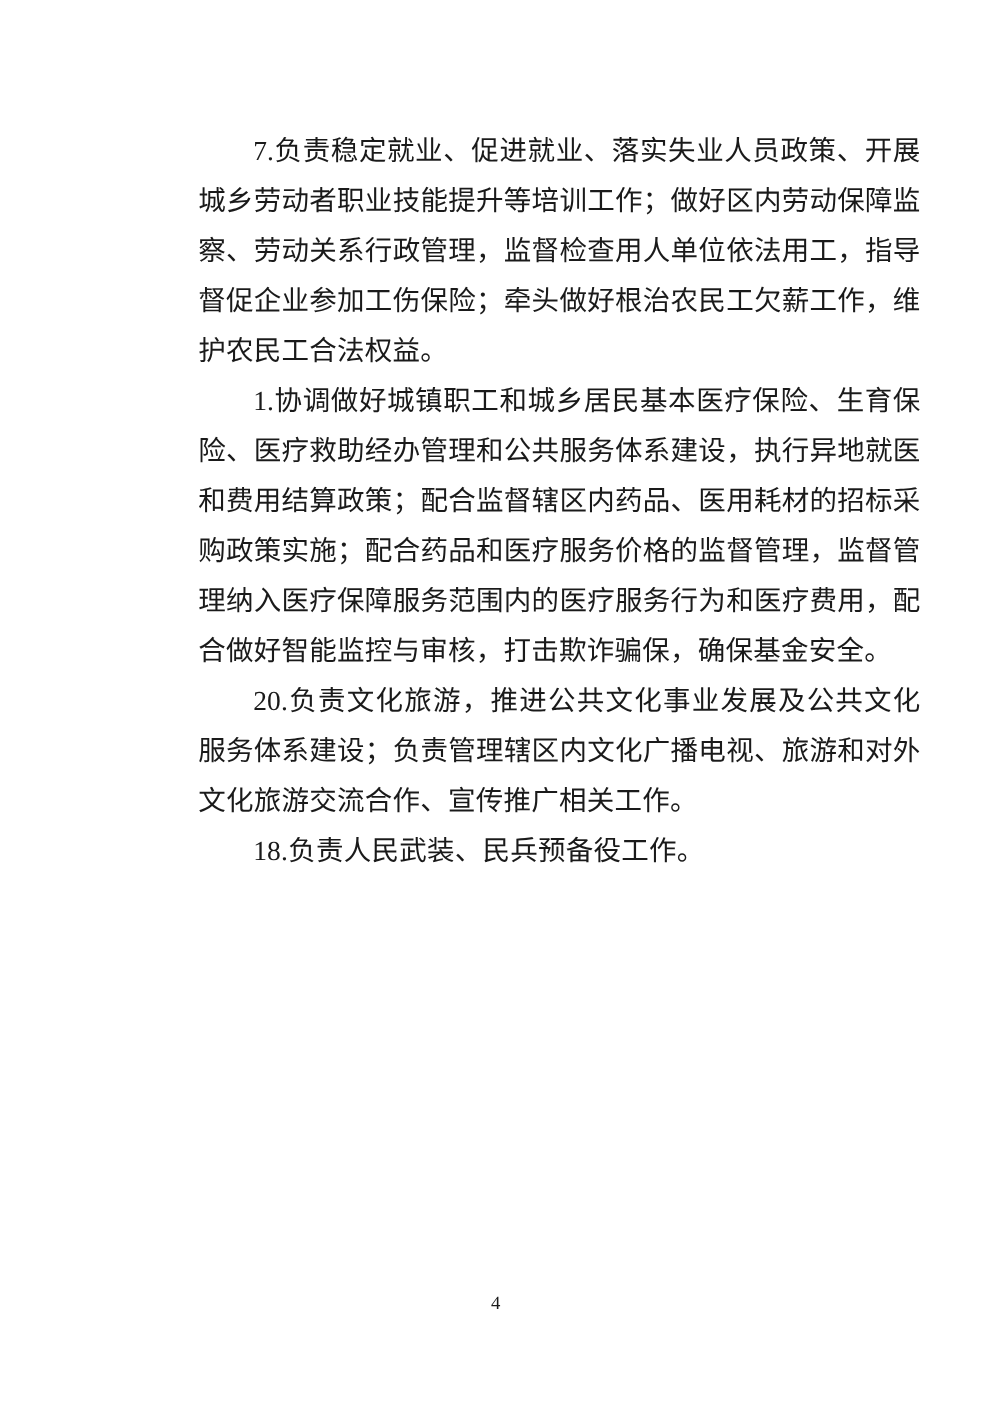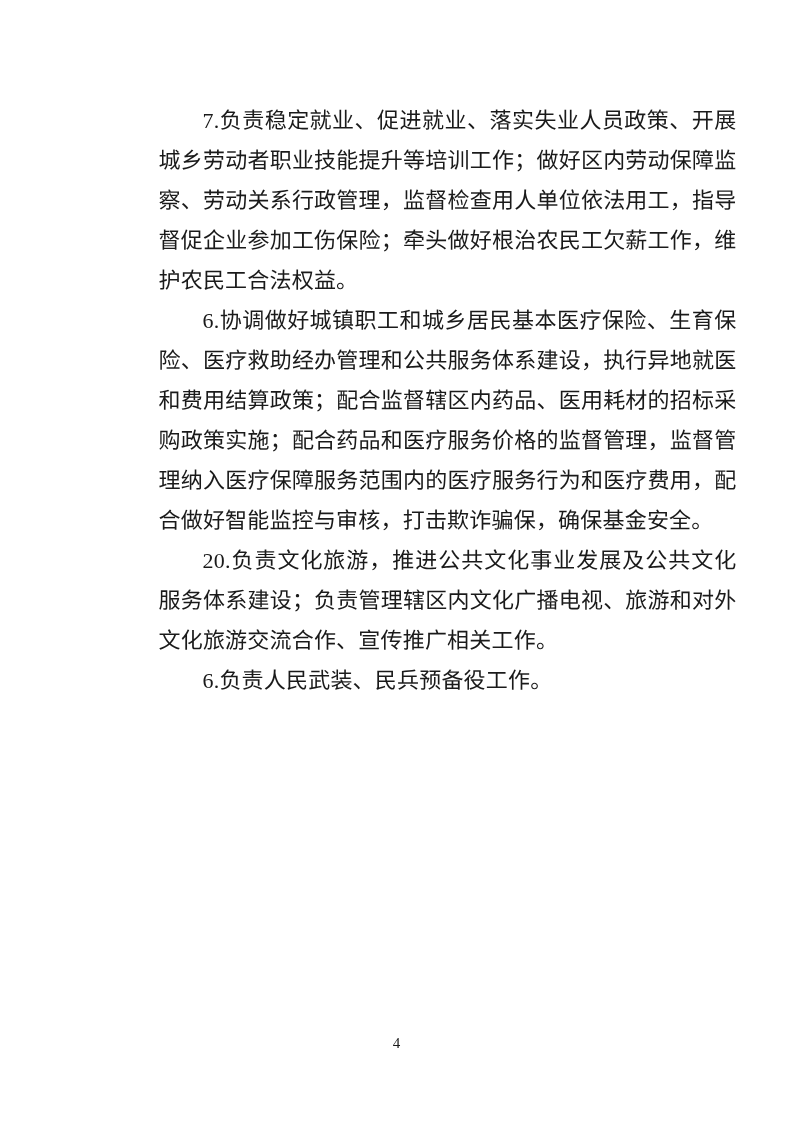--- a/index.html
+++ b/index.html
@@ -43,18 +43,18 @@
     line-height: 20px;
     color: #1a1a1a;
   }
 </style>
 </head>
 <body>
 
 <div class="page">
   <main class="body-text">
       <p>7.负责稳定就业、促进就业、落实失业人员政策、开展城乡劳动者职业技能提升等培训工作；做好区内劳动保障监察、劳动关系行政管理，监督检查用人单位依法用工，指导督促企业参加工伤保险；牵头做好根治农民工欠薪工作，维护农民工合法权益。</p>
-      <p>6.协调做好城镇职工和城乡居民基本医疗保险、生育保险、医疗救助经办管理和公共服务体系建设，执行异地就医和费用结算政策；配合监督辖区内药品、医用耗材的招标采购政策实施；配合药品和医疗服务价格的监督管理，监督管理纳入医疗保障服务范围内的医疗服务行为和医疗费用，配合做好智能监控与审核，打击欺诈骗保，确保基金安全。</p>
+      <p>1.协调做好城镇职工和城乡居民基本医疗保险、生育保险、医疗救助经办管理和公共服务体系建设，执行异地就医和费用结算政策；配合监督辖区内药品、医用耗材的招标采购政策实施；配合药品和医疗服务价格的监督管理，监督管理纳入医疗保障服务范围内的医疗服务行为和医疗费用，配合做好智能监控与审核，打击欺诈骗保，确保基金安全。</p>
       <p>20.负责文化旅游，推进公共文化事业发展及公共文化服务体系建设；负责管理辖区内文化广播电视、旅游和对外文化旅游交流合作、宣传推广相关工作。</p>
-      <p>6.负责人民武装、民兵预备役工作。</p>
+      <p>18.负责人民武装、民兵预备役工作。</p>
     </main>
   <footer class="page-number">4</footer>
 </div>
 
 </body></html>

